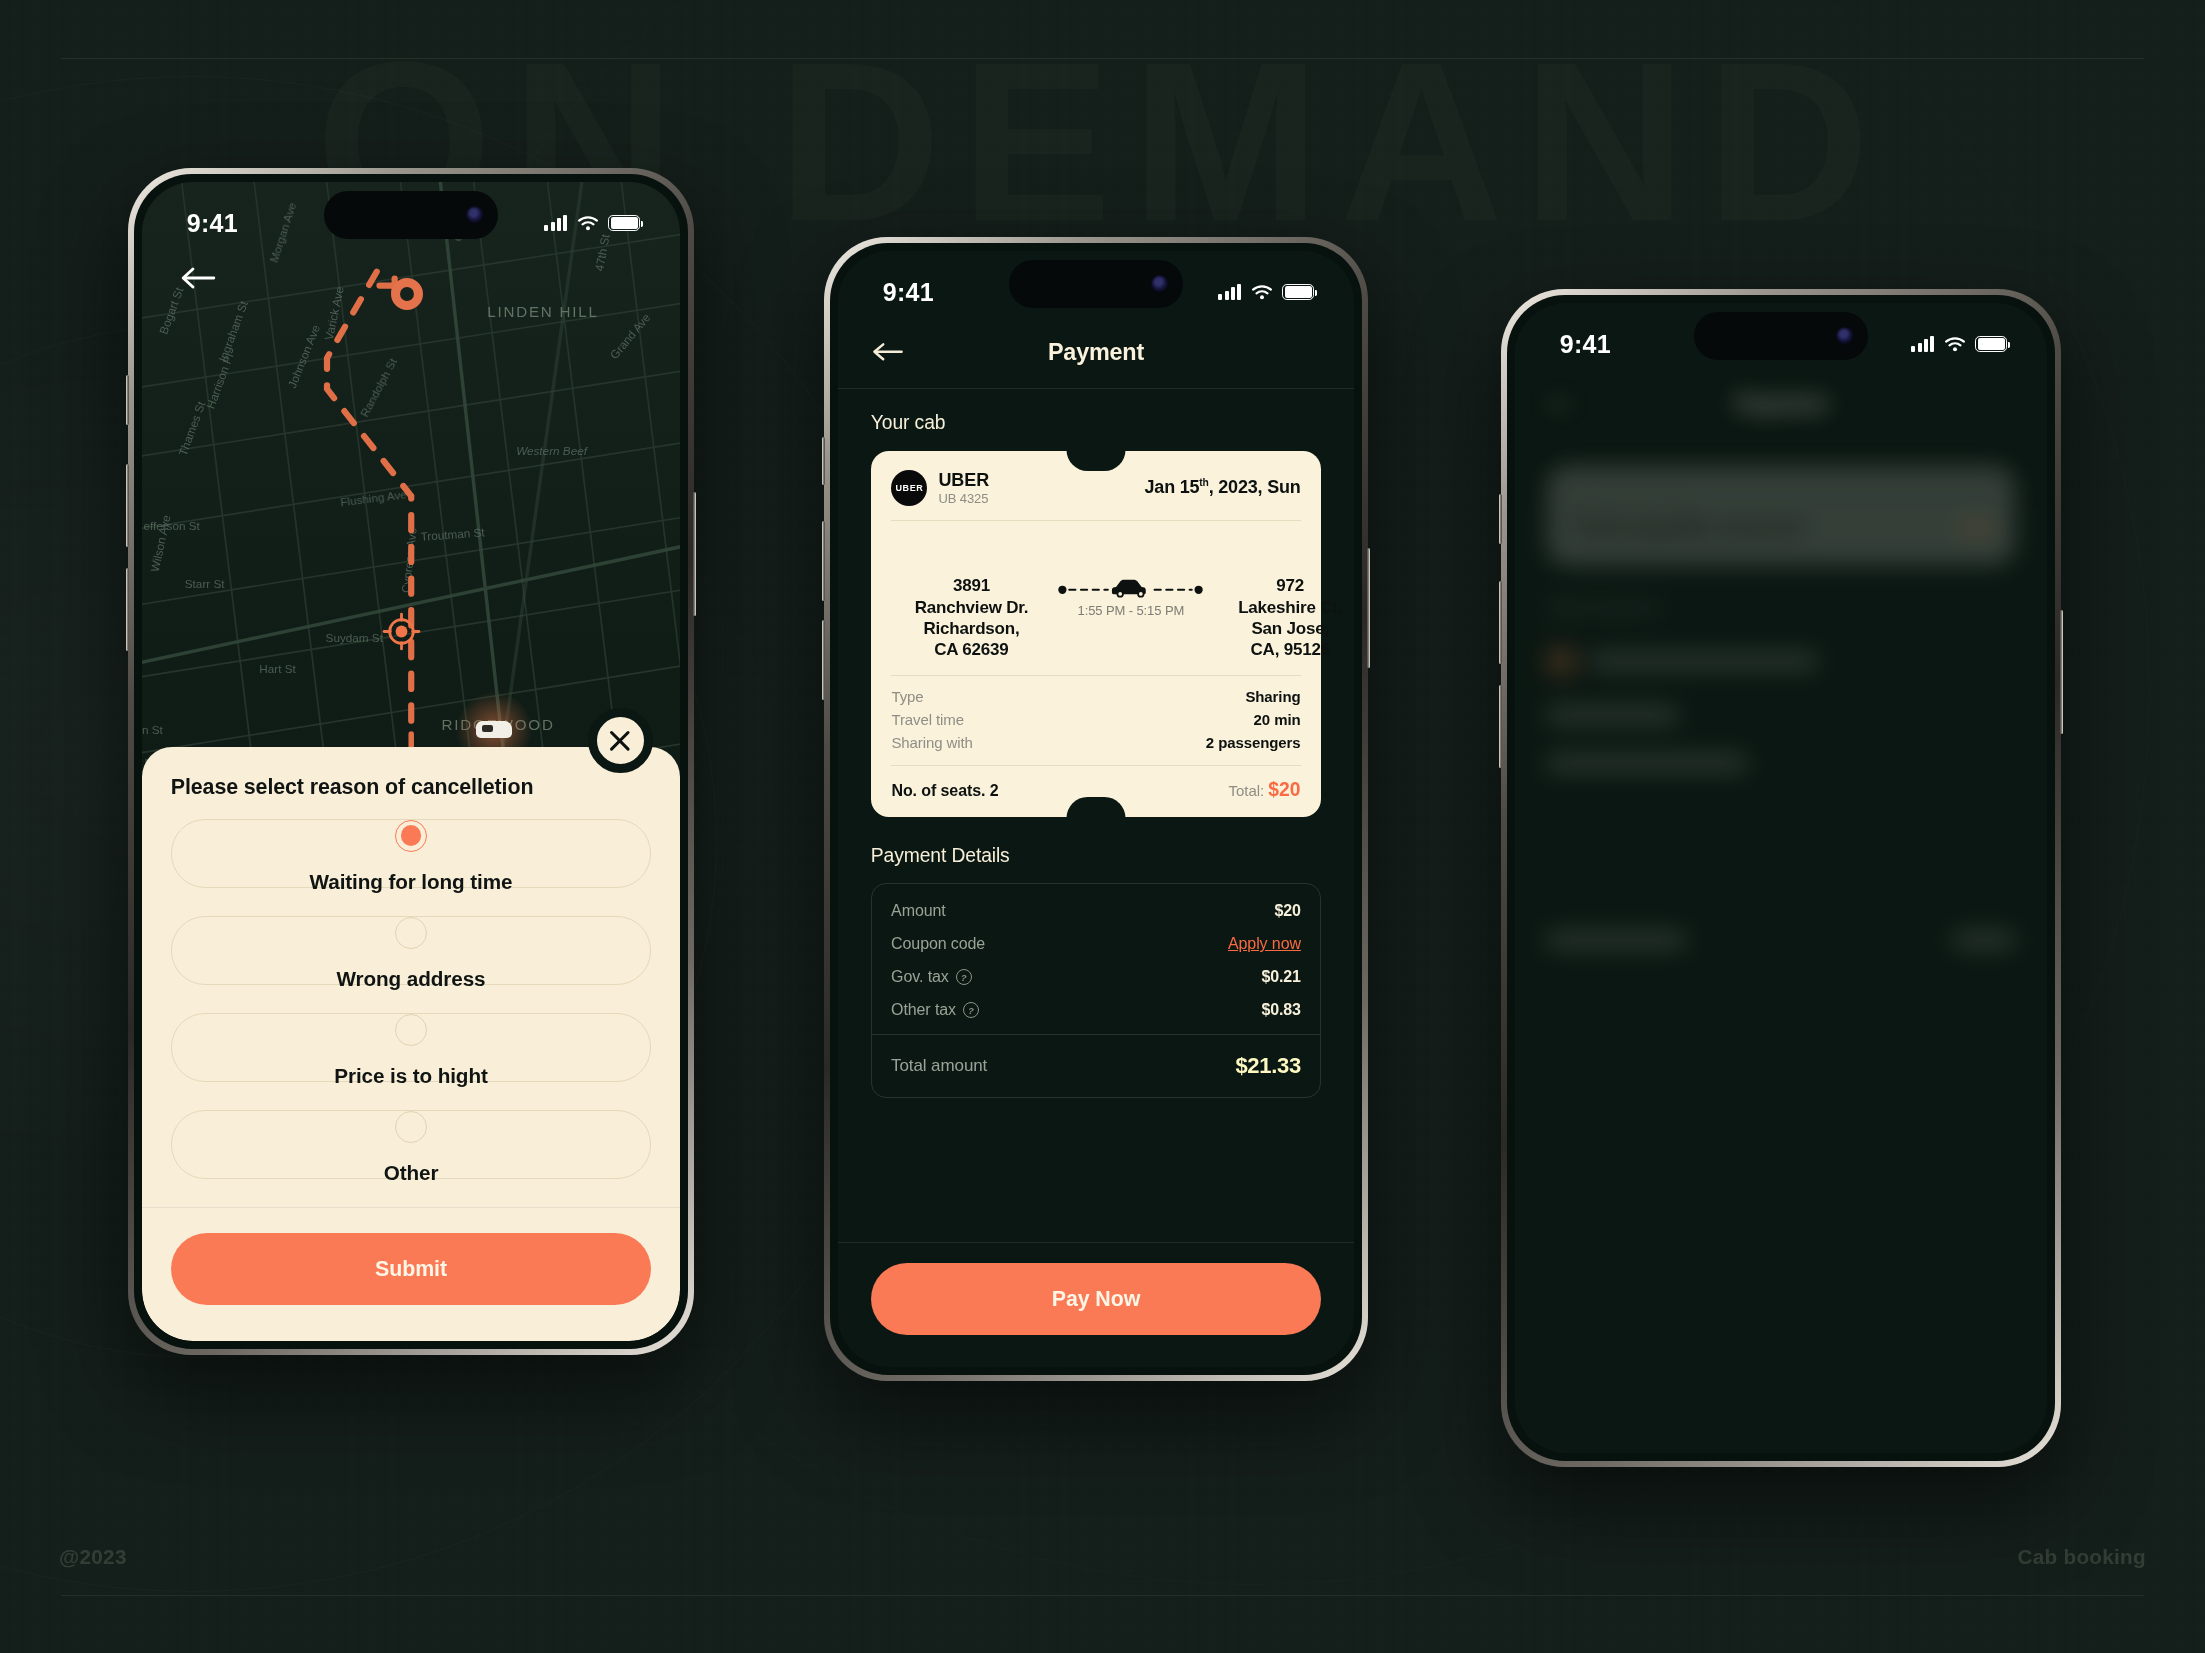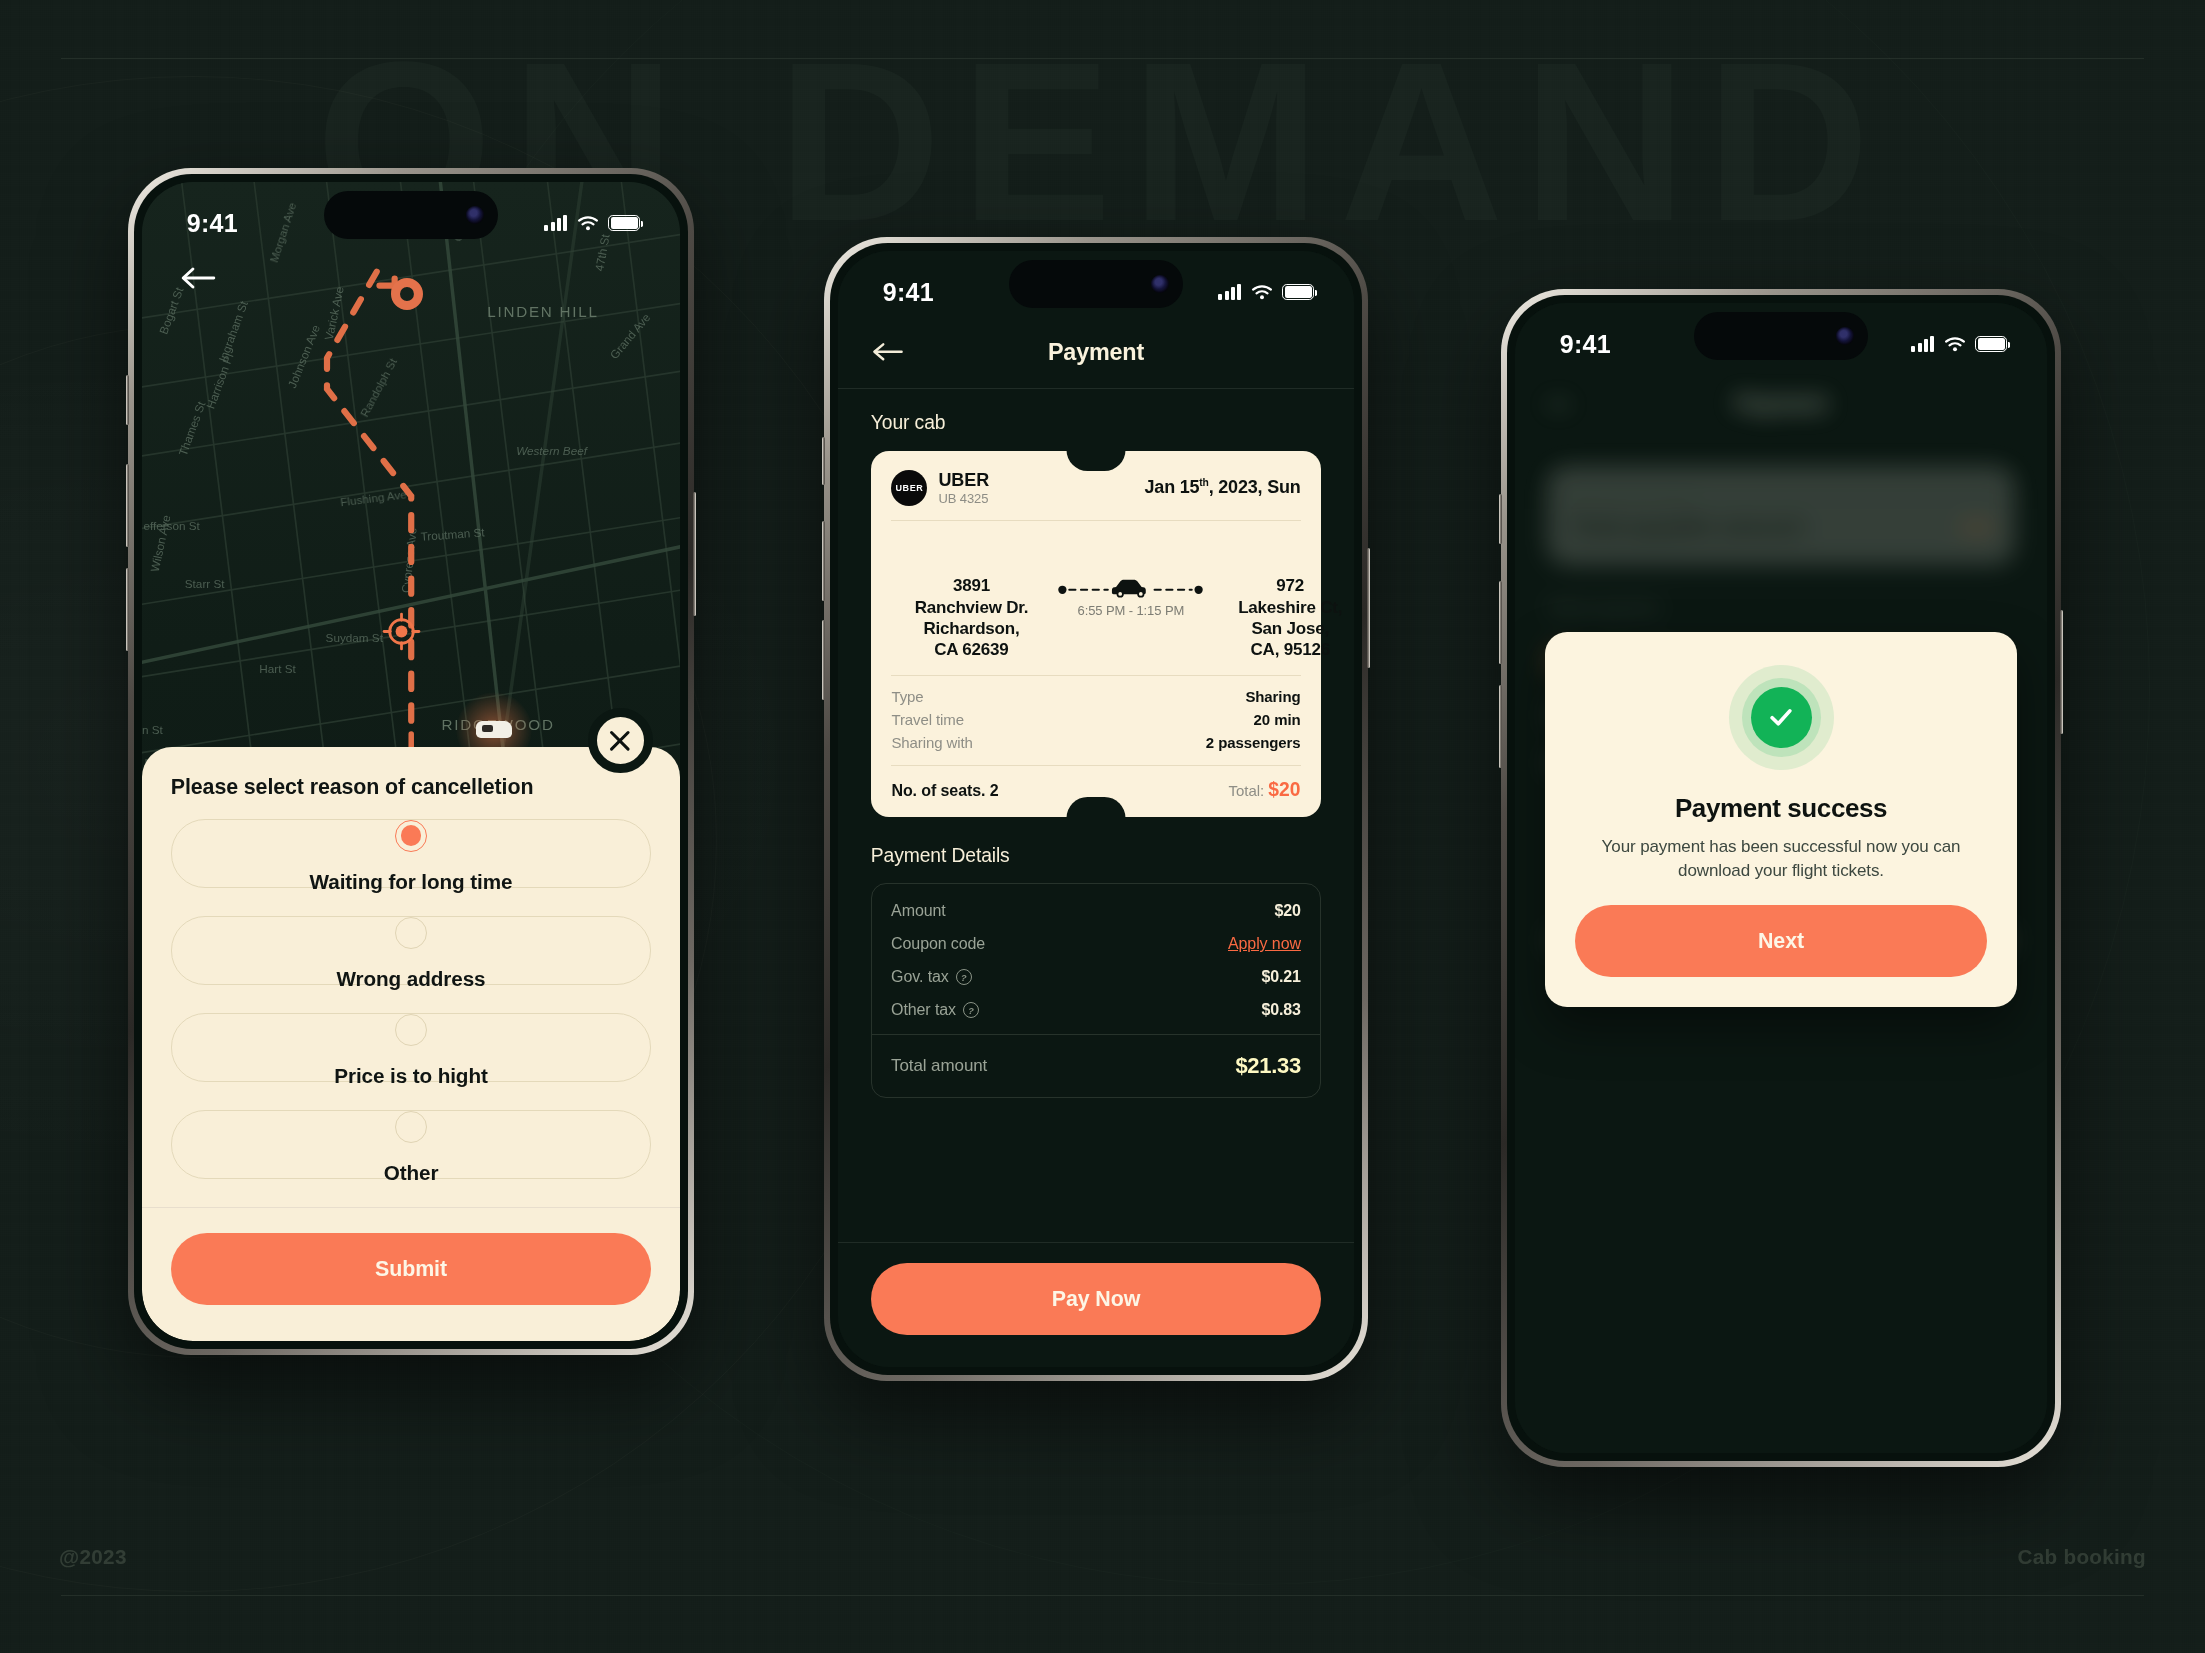--- a/index.html
+++ b/index.html
@@ -589,21 +589,21 @@
                     <path d="M16 20 H72" stroke="#0d1210" stroke-width="3" stroke-dasharray="9 8" stroke-linecap="round"></path>
                     <path d="M140 20 H194" stroke="#0d1210" stroke-width="3" stroke-dasharray="9 8" stroke-linecap="round"></path>
                     <g fill="#0d1210">
                       <path d="M78 20c0-3 3-4 6-4l6-8c1.5-2 3-2.6 5.6-2.6h14c2.6 0 4 .8 5.6 2.6l6 8c3 0 6 1 6 4v4c0 1.6-1 2.4-2.6 2.4H80.6C79 26.4 78 25.6 78 24z"></path>
                     </g>
                     <g fill="none" stroke="#0d1210" stroke-width="2.6">
                       <circle cx="90" cy="26" r="4" fill="#fbf2dc"></circle>
                       <circle cx="120" cy="26" r="4" fill="#fbf2dc"></circle>
                     </g>
                   </svg>
-                  <div class="tk-time">6:55 PM - 1:15 PM</div>
+                  <div class="tk-time">1:55 PM - 5:15 PM</div>
                 </div>
                 <div class="tk-addr" style="white-space:pre-line">972
 Lakeshire Ct,
 San Jose,
 CA, 95126</div>
               </div>
 
               <div class="tk-rule"></div>
 
               <div class="tk-meta">
@@ -728,35 +728,19 @@
                   </g>
                 <circle cx="16" cy="19.4" r="2.9" fill="#fff"></circle>
                 </svg>
             </span>
             <span class="ic-batt">
                 <i></i>
               </span>
           </div>
         </div>
 
-        <div class="success-modal">
-          <div class="check-wrap">
-            <div class="check-ring">
-              <div class="check-ring2">
-                <div class="check-core">
-                  <svg width="34" height="34" viewBox="0 0 50 50">
-                      <path d="M12 26 L21 35 L38 16" fill="none" stroke="#fff" stroke-width="5.4" stroke-linecap="round" stroke-linejoin="round"></path>
-                    </svg>
-                </div>
-              </div>
-            </div>
-          </div>
-          <div class="succ-title">Payment success</div>
-          <div class="succ-desc">Your payment has been successful now you can download your flight tickets.</div>
-          <button class="btn-primary">Next</button>
-        </div>
 
       </div>
     </div>
   </div>
 
 </div>
 
 
 </body></html>

